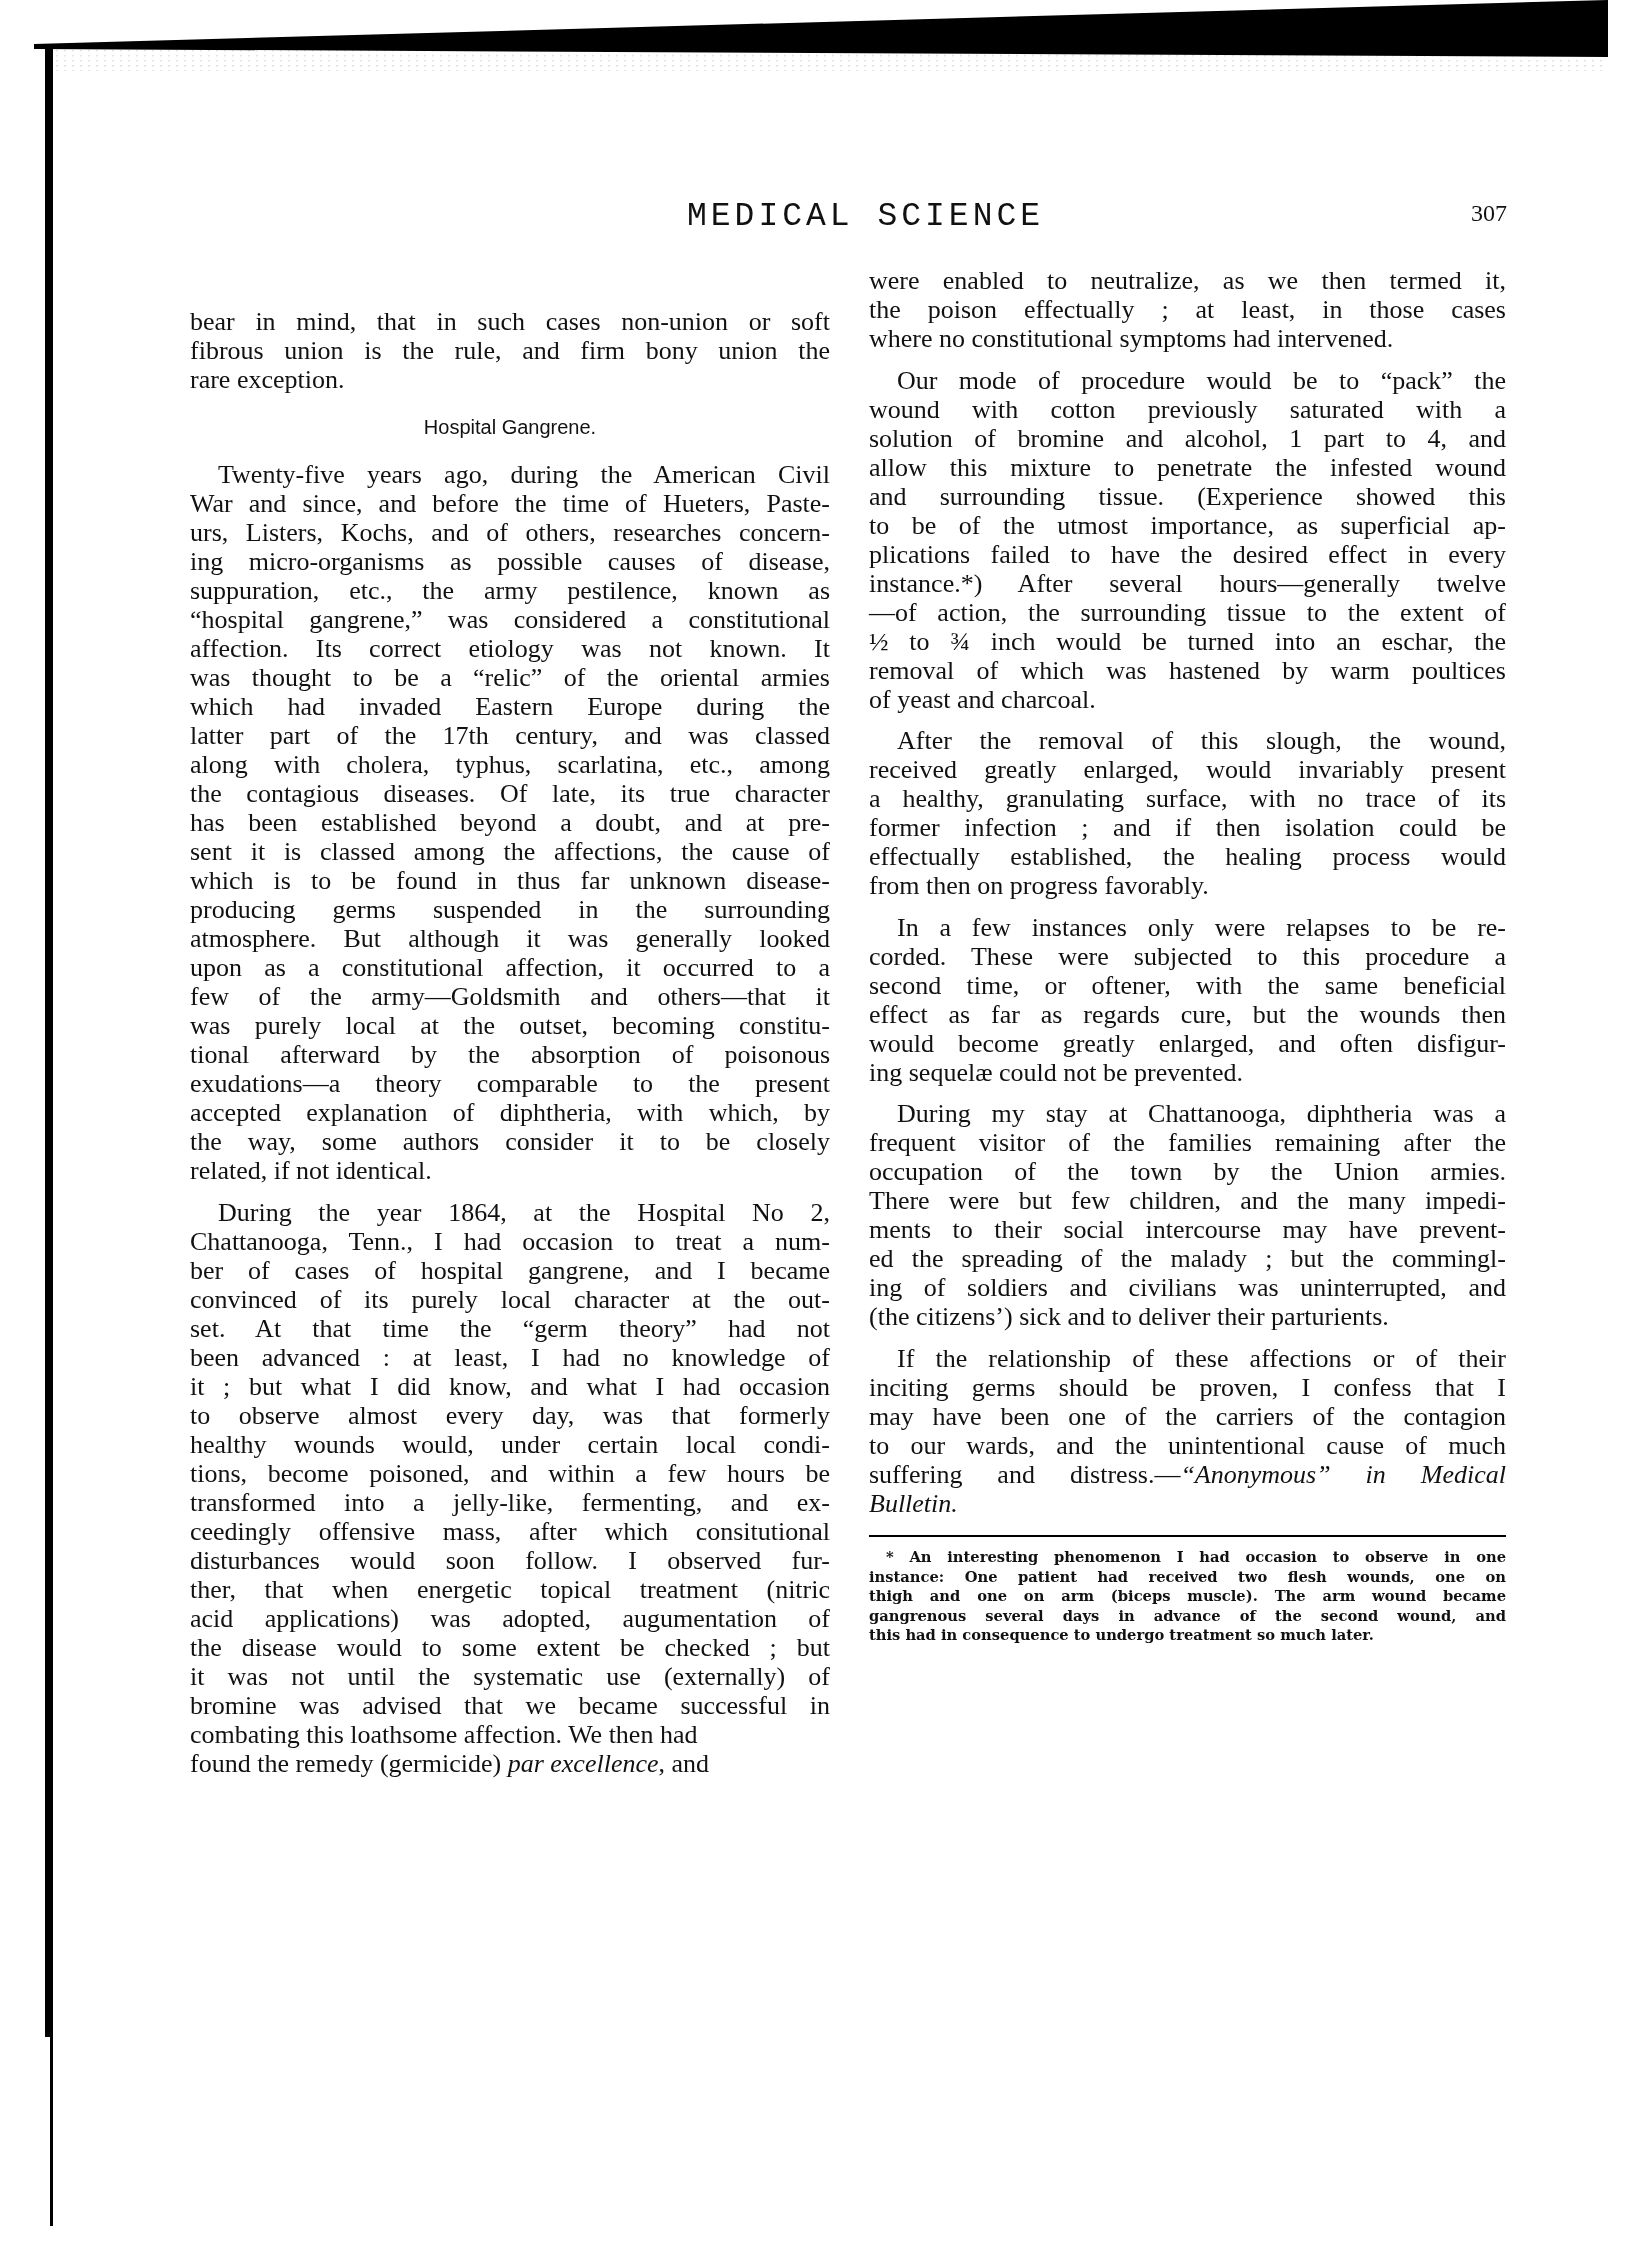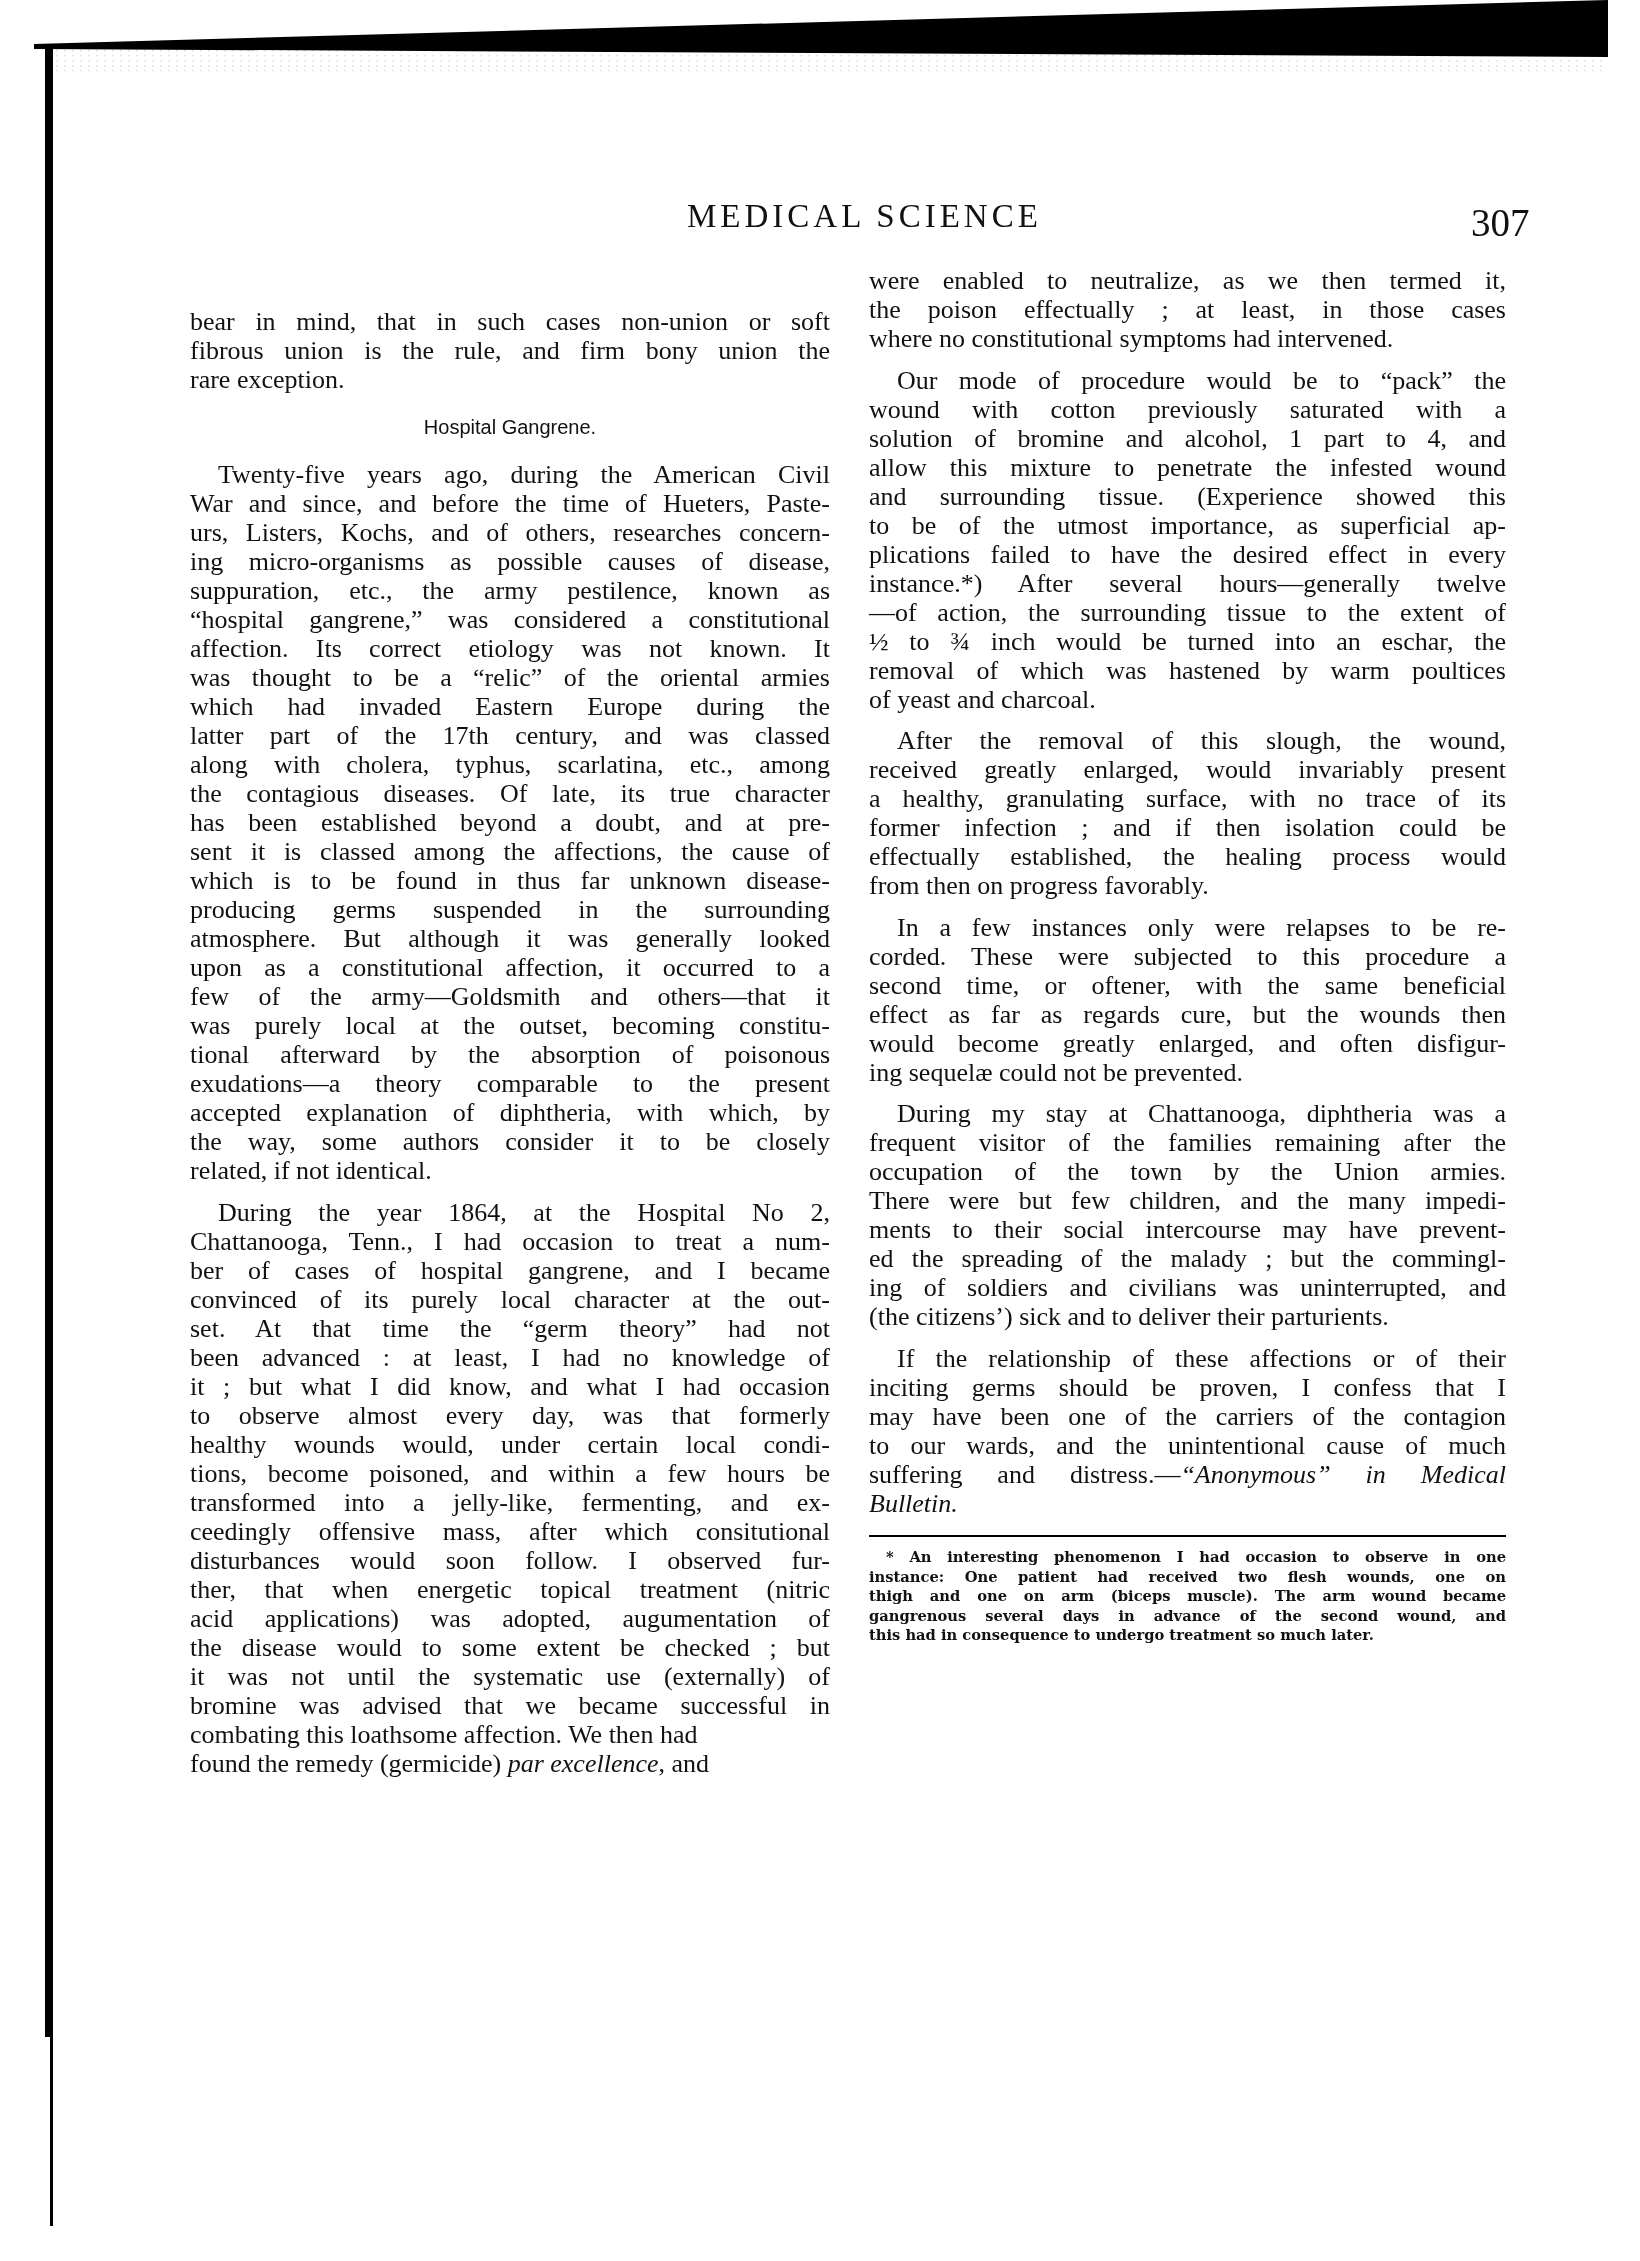--- a/index.html
+++ b/index.html
@@ -21,26 +21,26 @@
     background: #000;
   }
   .gutter-line-thin {
     position: absolute; left: 50px; top: 2033px; width: 3.4px; height: 193px;
     background: #000;
   }
 
   
   .running-head {
     position: absolute; left: 687px; top: 198px;
-    font-family: Liberation Serif, serif; font-size: 33px; letter-spacing: 4px;
+    font-family: Liberation Mono, monospace; font-size: 33px; letter-spacing: 4px;
     color: #111; font-weight: 500;
   }
   .page-number {
     position: absolute; left: 1471px; top: 200px;
-    font-family: "Liberation Serif", serif; font-size: 39px; color: #111;
+    font-family: "Liberation Serif", serif; font-size: 24px; color: #111;
   }
 
   
   .column {
     position: absolute; top: 266px;
     font-family: "Liberation Serif", serif; font-size: 26px; line-height: 29px;
     color: #111;
   }
   .col-left { left: 190px; width: 640px; margin-top: 41px; }
   .col-right { left: 869px; width: 637px; }

